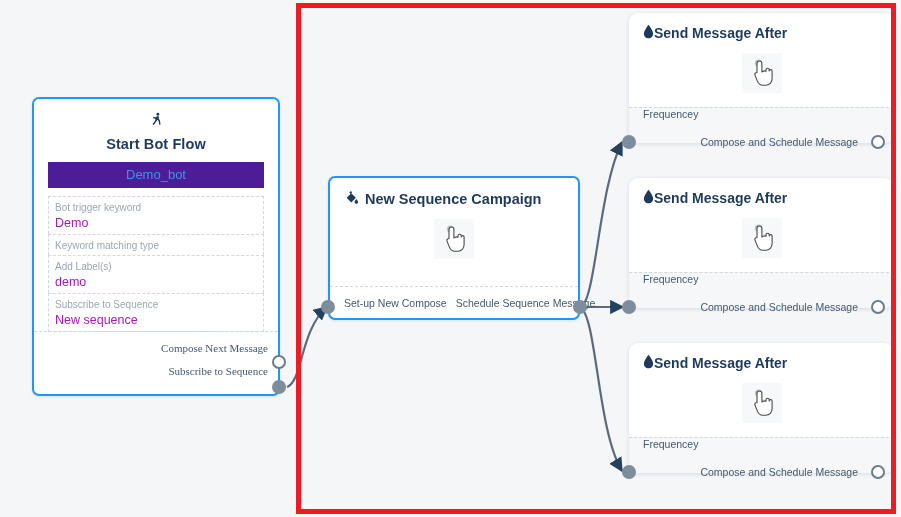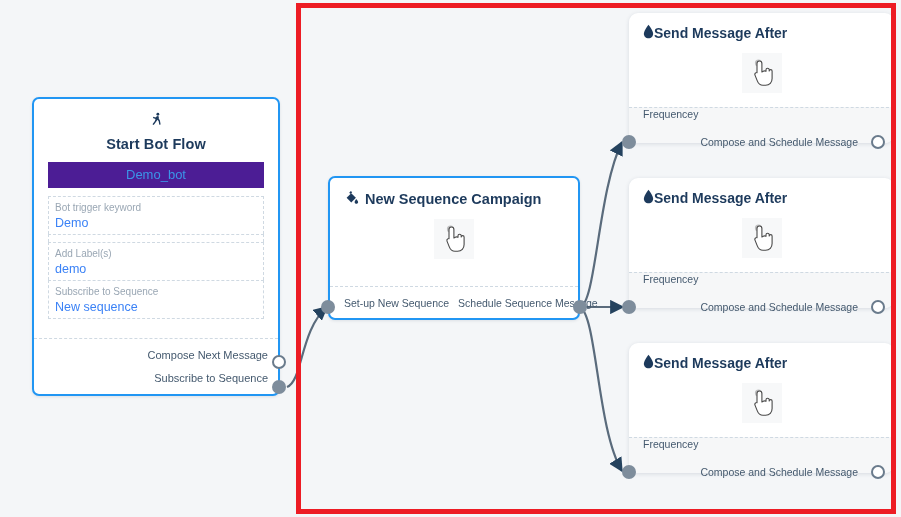--- a/index.html
+++ b/index.html
@@ -54,26 +54,27 @@
     font-size:13px;
   }
   .fields{margin:0 14px;}
   .field{
     border:1px dashed #cfd9e2;
     border-bottom:none;
     padding:4px 6px 3px 6px;
   }
   .field:last-child{border-bottom:1px dashed #cfd9e2;}
   .field .f-label{font-size:10px;color:#9aa7b4;line-height:13px;}
-  .field .f-value{font-size:12.5px;color:#3b82f6;line-height:16px;padding-top:1px;}
+  .field .f-value{font-size:12.5px;color:#a21caf;line-height:16px;padding-top:1px;}
 
   .node-footer{
-    position:absolute;left:0;right:0;bottom:5px;
+    position:absolute;left:0;right:0;bottom:12px;
     border-top:1px dashed #cfd9e2;
     padding-top:4px;
+    font-family:Liberation Serif, serif;
   }
   .port-row{
     display:flex;align-items:center;justify-content:flex-end;
     height:23px;padding-right:10px;
     font-size:11px;color:#44596e;
     white-space:nowrap;
   }
 
   
   .port{
@@ -179,20 +180,21 @@
     </div>
 
     <div class="pill">Demo_bot</div>
 
     <div class="fields">
       <div class="field">
         <div class="f-label">Bot trigger keyword</div>
         <div class="f-value">Demo</div>
       </div>
       <div class="field">
+        <div class="f-label">Keyword matching type</div>
       </div>
       <div class="field">
         <div class="f-label">Add Label(s)</div>
         <div class="f-value">demo</div>
       </div>
       <div class="field">
         <div class="f-label">Subscribe to Sequence</div>
         <div class="f-value">New sequence</div>
       </div>
     </div>
@@ -231,21 +233,21 @@
                    C15.0 9.9 15.7 9.2 16.6 9.2 C17.5 9.2 18.2 9.9 18.2 10.8
                    L18.2 12.0 C18.2 11.2 18.9 10.6 19.7 10.6 C20.5 10.6 21.1 11.2 21.1 12.0
                    L21.1 19.5 C21.1 23.3 18.6 26.3 14.6 26.3 L12.0 26.3
                    C9.0 26.3 7.2 24.3 6.2 21.6 L4.0 16.1 C3.6 15.1 4.1 14.1 5.0 13.7
                    C5.7 13.4 6.0 13.6 6.0 13.6 Z" fill="#ffffff" stroke="#4a4a4a" stroke-width="1.1" stroke-linejoin="round"></path>
         </svg>
       </div>
     </div>
 
     <div class="seq-footer">
-      <span>Set-up New Sequence</span>
+      <span>Set-up New Compose</span>
       <span>Schedule Sequence Message</span>
     </div>
   </div>
 
   <div class="port filled" style="left:321px;top:300px;"></div>
   <div class="port filled" style="left:573px;top:300px;"></div>
 
   <div class="card" style="top:13px;">
     <div class="node-title">
       <span class="icon-drop">

